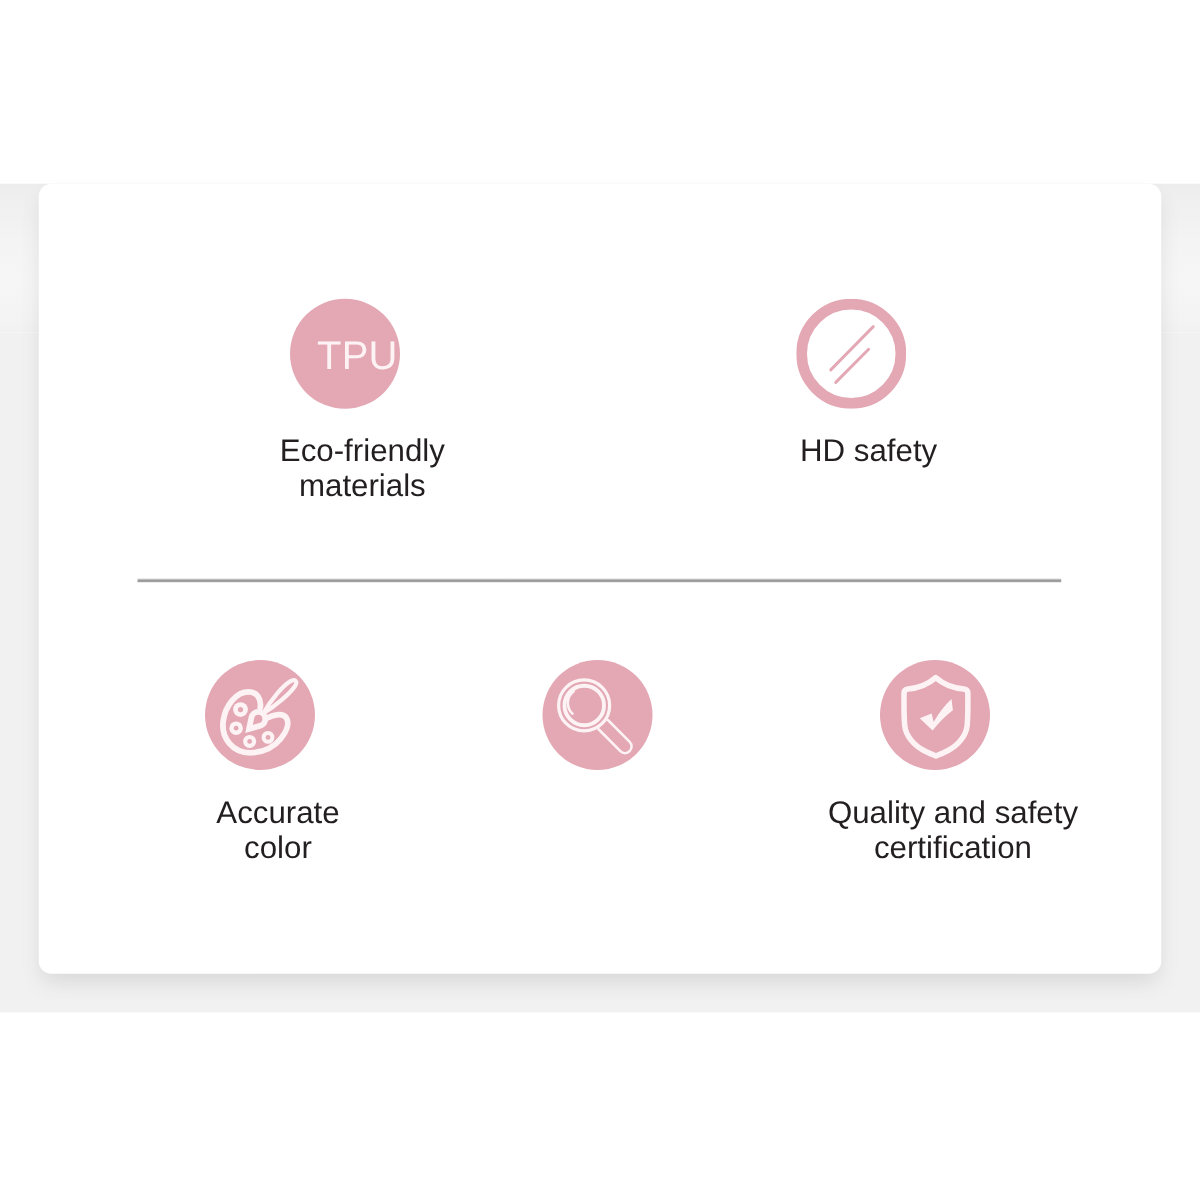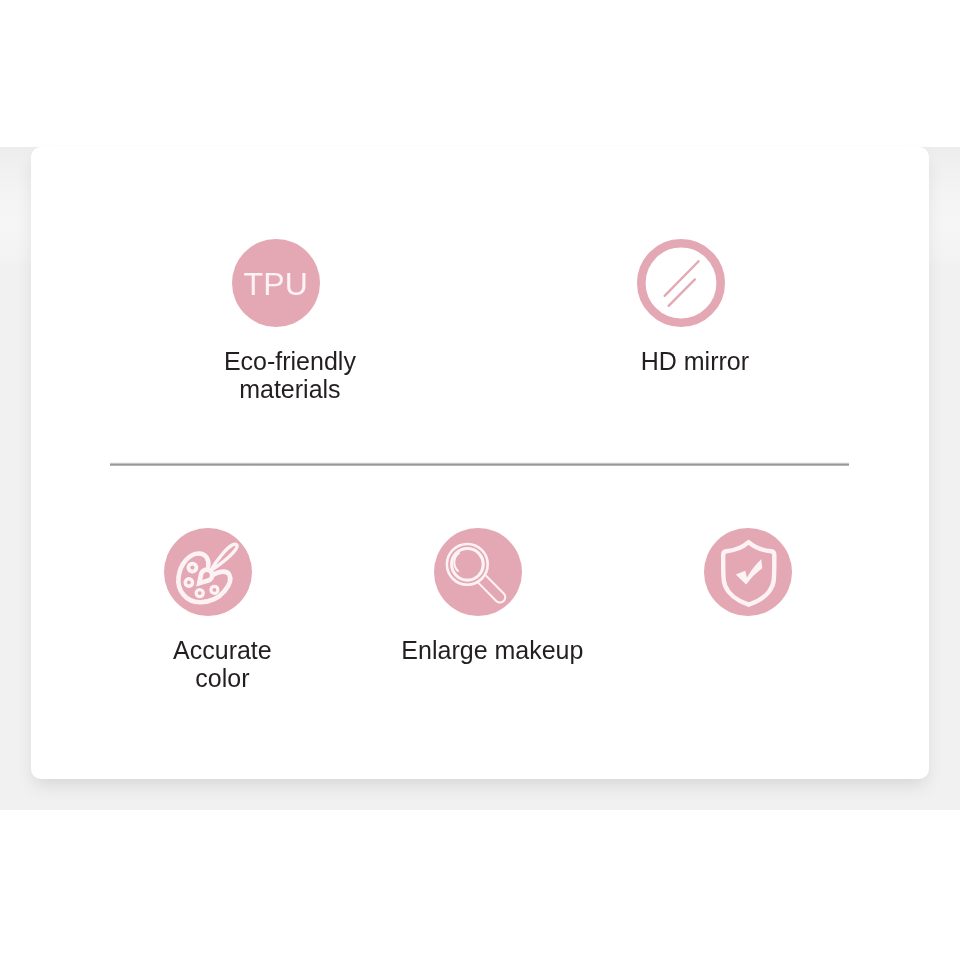--- a/index.html
+++ b/index.html
@@ -35,21 +35,21 @@
   .icon-wrap { width:88px; height:88px; position:relative; }
   .icon-circle {
     width:88px; height:88px; border-radius:50%;
     background:#e3a8b4;
     display:flex; align-items:center; justify-content:center;
     position:relative;
   }
   .icon-svg { display:block; }
   .icon-circle > .icon-svg { position:absolute; left:0; top:0; }
 
-  .tpu-text { color:#fdf3f5; font-size:32px; line-height:1; letter-spacing:0.2px; position:relative; top:1.5px; left:0; }
+  .tpu-text { color:#fdf3f5; font-size:32px; line-height:1; letter-spacing:0.2px; position:relative; top:1.5px; left:10px; }
 
   .label {
     margin-top:20px;
     font-size:25px; line-height:28px; color:#231f20;
     text-align:center; white-space:pre-line;margin-left:28px;
   }
 
   .divider {
     position:absolute; left:78.6px; top:315.3px; width:739.4px; height:4px;
     background:linear-gradient(180deg,
@@ -81,21 +81,21 @@
       </div>
 
       <div class="cell">
         <div class="icon-wrap">
           <svg class="icon-svg" width="88" height="88" viewBox="0 0 88 88">
             <circle cx="44" cy="44" r="39.7" fill="none" stroke="#e3a8b4" stroke-width="8.6"></circle>
             <line x1="27.6" y1="56.9" x2="61.6" y2="22.3" stroke="#e3a8b4" stroke-width="2.3" stroke-linecap="round"></line>
             <line x1="31.6" y1="66.9" x2="57.9" y2="40.4" stroke="#e3a8b4" stroke-width="2.3" stroke-linecap="round"></line>
           </svg>
         </div>
-        <div class="label">HD mirror</div>
+        <div class="label">HD safety</div>
       </div>
 
     </div>
 
     <div class="row row2">
       <div class="cell">
         <div class="icon-wrap">
           <div class="icon-circle">
             <svg class="icon-svg" width="88" height="88" viewBox="0 0 88 88">
               <g fill="none" stroke="#fdf3f5" stroke-width="4.6" stroke-linecap="round" stroke-linejoin="round">
@@ -128,30 +128,31 @@
             <svg class="icon-svg" width="88" height="88" viewBox="0 0 88 88">
               <g fill="none" stroke="#fdf3f5" stroke-linecap="round" stroke-linejoin="round">
                 <path d="M44.87 55.40 L62.27 72.95 A5.25 5.25 0 0 0 69.73 65.55 L52.33 48.00" stroke-width="2.0"></path>
                 <circle cx="33.3" cy="36.35" r="20.4" stroke-width="2.6"></circle>
                 <circle cx="33.4" cy="36.35" r="15.8" stroke-width="3.1"></circle>
                 <path d="M25.0 25.0 A11.8 11.8 0 0 0 24.0 43.0" stroke-width="2.0"></path>
               </g>
             </svg>
           </div>
         </div>
-        <div class="label">Enlarge makeup</div>
       </div>
 
       <div class="cell">
         <div class="icon-wrap">
           <div class="icon-circle">
             <svg class="icon-svg" width="88" height="88" viewBox="0 0 88 88">
               <path d="M44.6 14.1 C38.4 19.5 31.0 22.5 22.3 23.2 C20.0 23.4 19.2 24.6 19.2 27.0 C19.2 34.0 19.0 45.0 19.8 52.6 C20.6 60.2 26.5 68.0 35.4 72.6 C38.4 74.2 42.0 75.6 44.75 76.8 C47.5 75.6 51.1 74.2 54.1 72.6 C63.0 68.0 68.9 60.2 69.7 52.6 C70.5 45.0 70.3 34.0 70.3 27.0 C70.3 24.6 69.5 23.4 67.2 23.2 C58.5 22.5 50.8 19.5 44.6 14.1 Z" fill="none" stroke="#fdf3f5" stroke-width="4.4" stroke-linejoin="round"></path>
               <path d="M31.8 46.6 L41.3 42.8 L42.9 49.6 Q49.2 38.6 57.2 31.2 L58.3 40.1 Q49.2 47.0 42.1 56.4 Z" fill="#fdf3f5"></path>
             </svg>
           </div>
         </div>
+        <div class="label">Quality and safety
+certification</div>
       </div>
     </div>
 
     <div class="divider"></div>
   </div>
 </div>
 
 </body></html>

